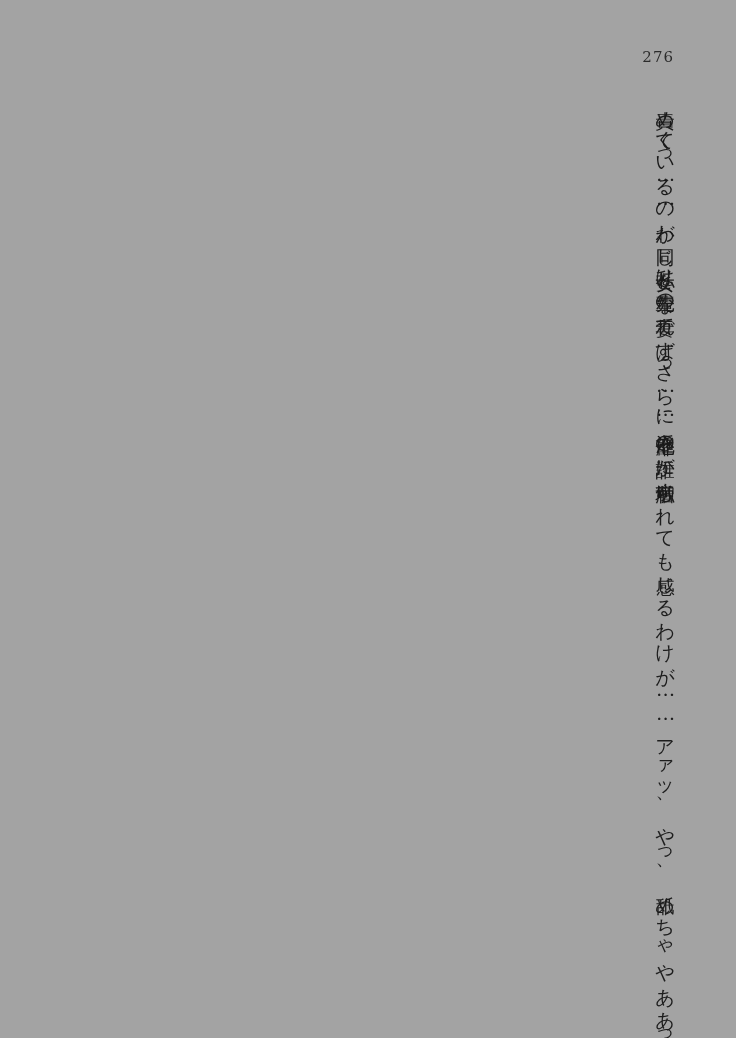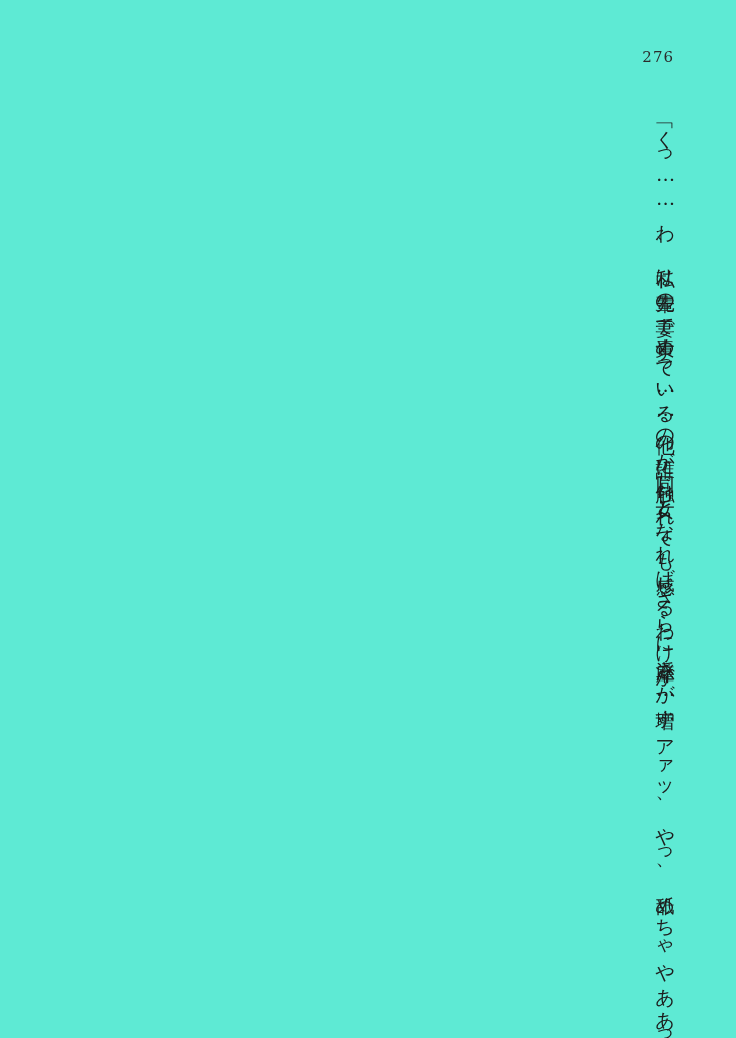--- a/index.html
+++ b/index.html
@@ -12,22 +12,21 @@
     height: 1038px;
     font-family: "DejaVu Serif", "Liberation Serif", serif;
     color: #1a1a1a;
     overflow: hidden;
   }
   .page {
     position: relative;
     width: 736px;
     height: 1038px;
     box-sizing: border-box;
-    background: #5eead4;
-    text-align: center;
+    background: #a3a3a3;
   }
   .page-number {
     position: absolute;
     top: 48px;
     right: 62px;
     font-size: 15px;
     letter-spacing: 1px;
     color: #2b2b2b;
     font-family: "DejaVu Serif", "Liberation Serif", serif;
   }

